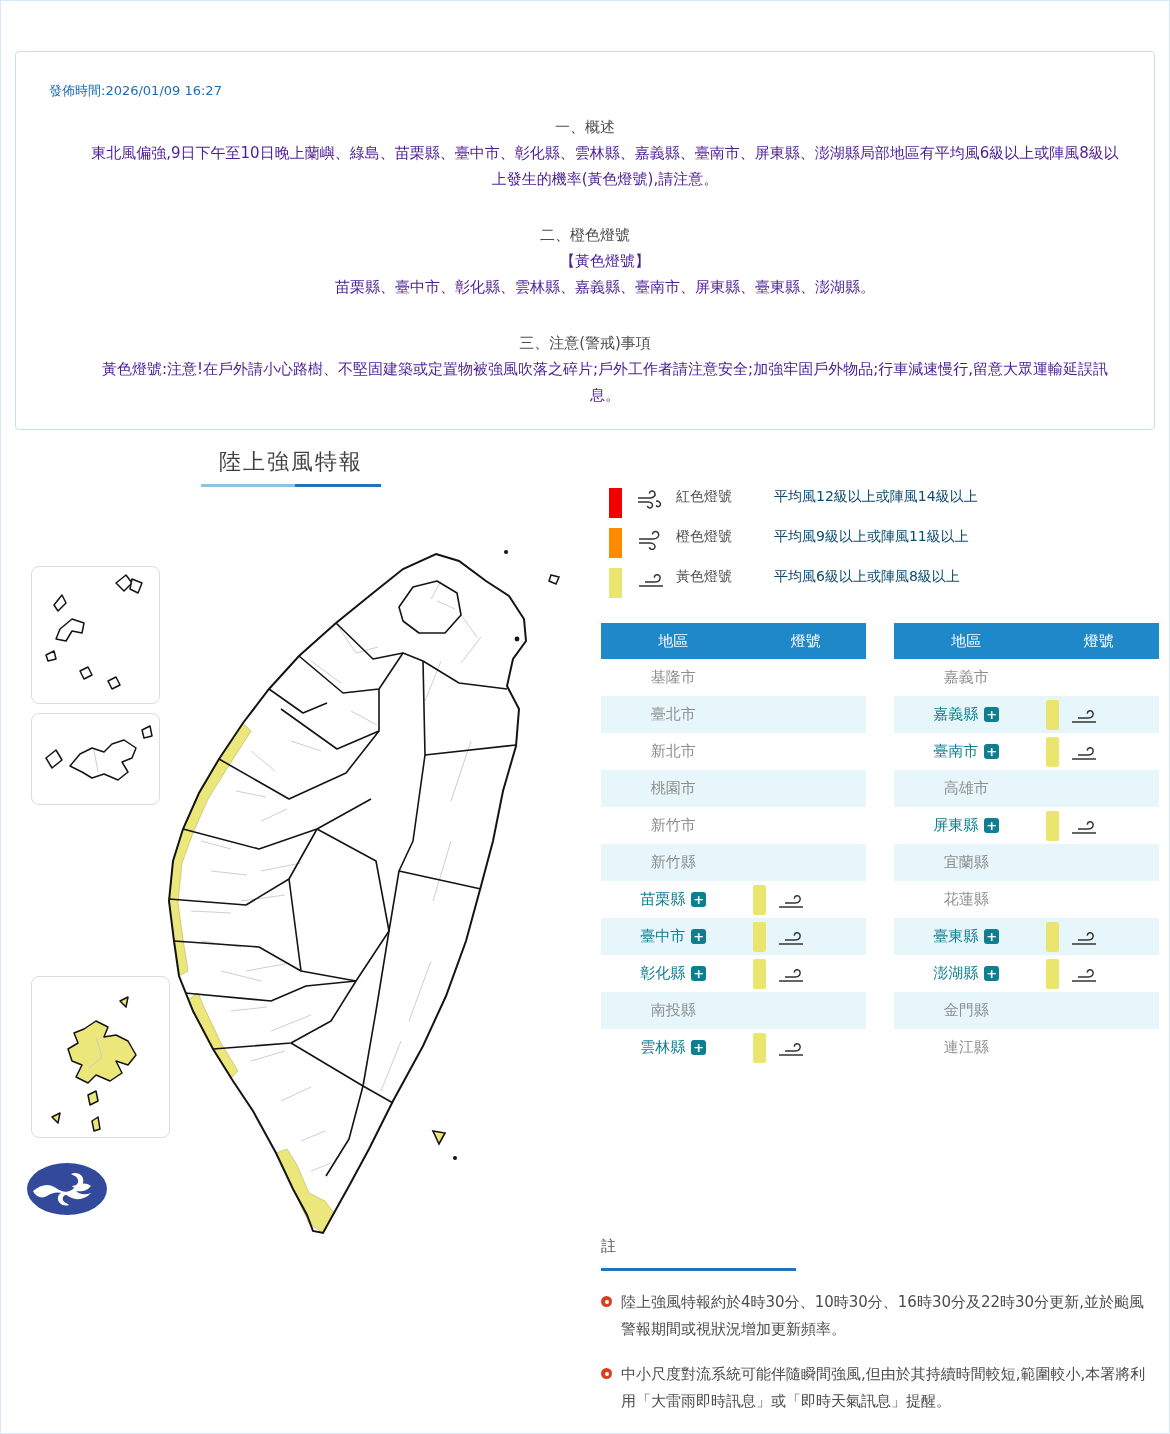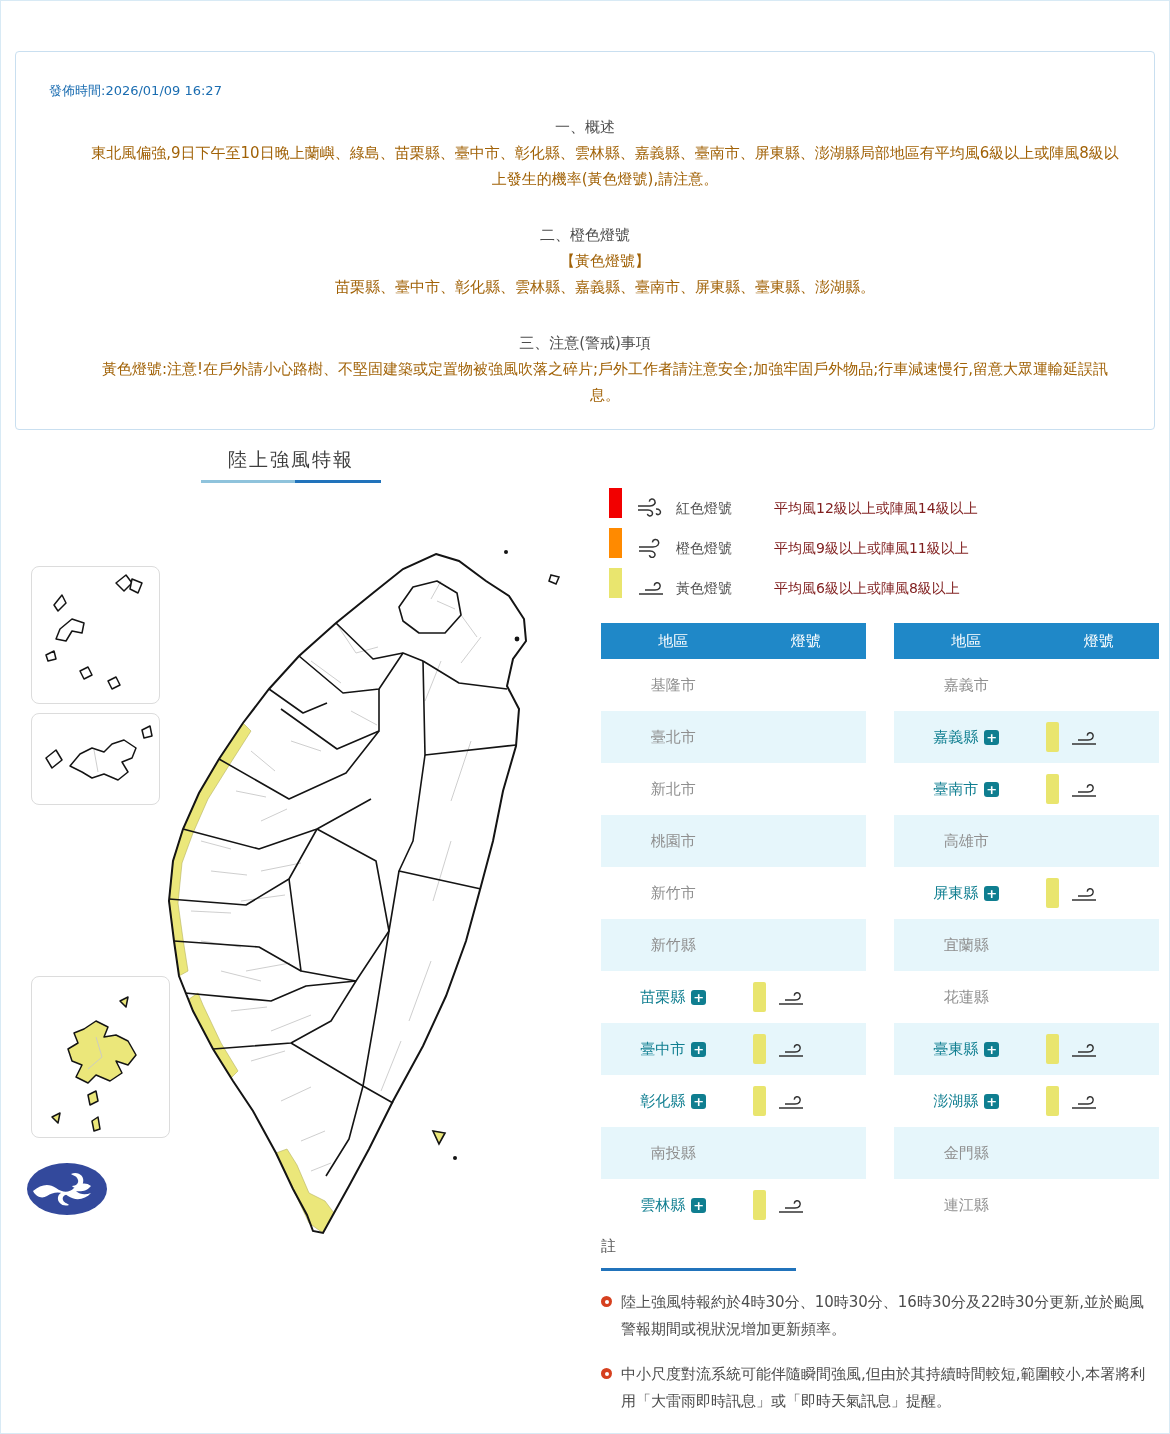--- a/index.html
+++ b/index.html
@@ -6,44 +6,44 @@
   body{font-family:"DejaVu Sans","Liberation Sans",sans-serif;}
   #page{position:relative;width:1168px;height:1432px;background:#fff;border:1px solid #d8eaf5;overflow:hidden;}
 
   
   .advisory-box{position:absolute;left:14px;top:50px;width:1140px;height:379px;
     border:1px solid #c9dff0;border-radius:4px;background:#fff;box-sizing:border-box;}
   .publish-time{position:absolute;left:33px;top:30px;font-size:13px;color:#1b6db1;}
   .adv-sections{position:absolute;left:33px;right:33px;top:62px;text-align:center;}
   .adv-section + .adv-section{margin-top:30px;}
   .adv-heading{font-size:15px;color:#4c4c4c;line-height:26px;}
-  .adv-line{font-size:15px;color:#a16207;line-height:26px;margin-left:40px;}
+  .adv-line{font-size:15px;color:#4c1d95;line-height:26px;margin-left:40px;}
 
   
   .map-title-wrap{position:absolute;left:200px;top:446px;width:180px;text-align:center;}
-  .map-title{font-size:19px;color:#3f3f3f;letter-spacing:2px;}
+  .map-title{font-size:22px;color:#3f3f3f;letter-spacing:2px;}
   .map-title-underline{height:3px;margin-top:7px;
     background:linear-gradient(to right,#8fc3dc 0 52%,#2173bb 52% 100%);}
 
   
   .legend{position:absolute;left:608px;top:487px;}
-  .legend-row{display:flex;align-items:flex-end;height:30px;margin-bottom:10px;}
+  .legend-row{display:flex;align-items:flex-start;height:30px;margin-bottom:10px;}
   .legend-chip{width:13px;height:30px;flex:0 0 13px;}
   .legend-row .wind-svg{margin-left:14px;}
   .legend-label{font-size:14px;color:#4c4c4c;margin-left:10px;width:72px;}
-  .legend-desc{font-size:14px;color:#7f1d1d;margin-left:26px;}
+  .legend-desc{font-size:14px;color:#0c4a6e;margin-left:26px;}
 
   
   .wtable{position:absolute;top:622px;width:265px;}
   .wtable-left{left:600px;}
   .wtable-right{left:893px;}
   .wtable-header{display:flex;height:36px;background:#1f88c8;color:#fff;align-items:center;}
   .wh-region{width:54.5%;text-align:center;font-size:15px;}
   .wh-signal{width:45.5%;text-align:center;font-size:15px;}
-  .wrow{display:flex;height:52px;align-items:center;background:#fff;}
+  .wrow{display:flex;height:37px;align-items:center;background:#fff;}
   .wrow.alt{background:#e6f6fb;}
   .wcell-name{width:54.5%;display:flex;justify-content:center;align-items:center;gap:6px;
     font-size:15px;color:#8f8f8f;}
   .wcell-name.warn{color:#0f7e90;cursor:pointer;}
   .plus-icon{display:inline-block;width:15px;height:15px;background:#0f7e90;color:#fff;
     border-radius:3px;font-size:13px;line-height:15px;text-align:center;font-weight:bold;}
   .wcell-signal{width:45.5%;display:flex;align-items:center;padding-left:8px;box-sizing:border-box;}
   .sig-bar{display:inline-block;width:13px;height:30px;border-radius:2px;margin-right:10px;}
 
   

